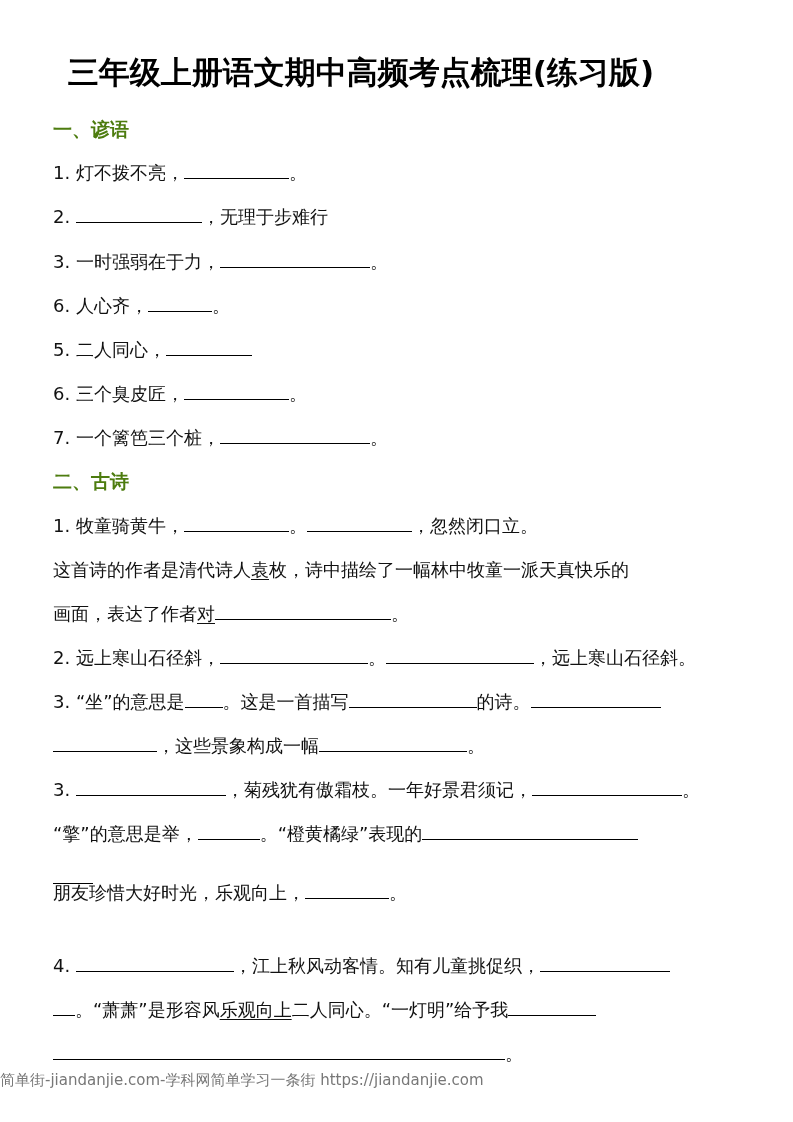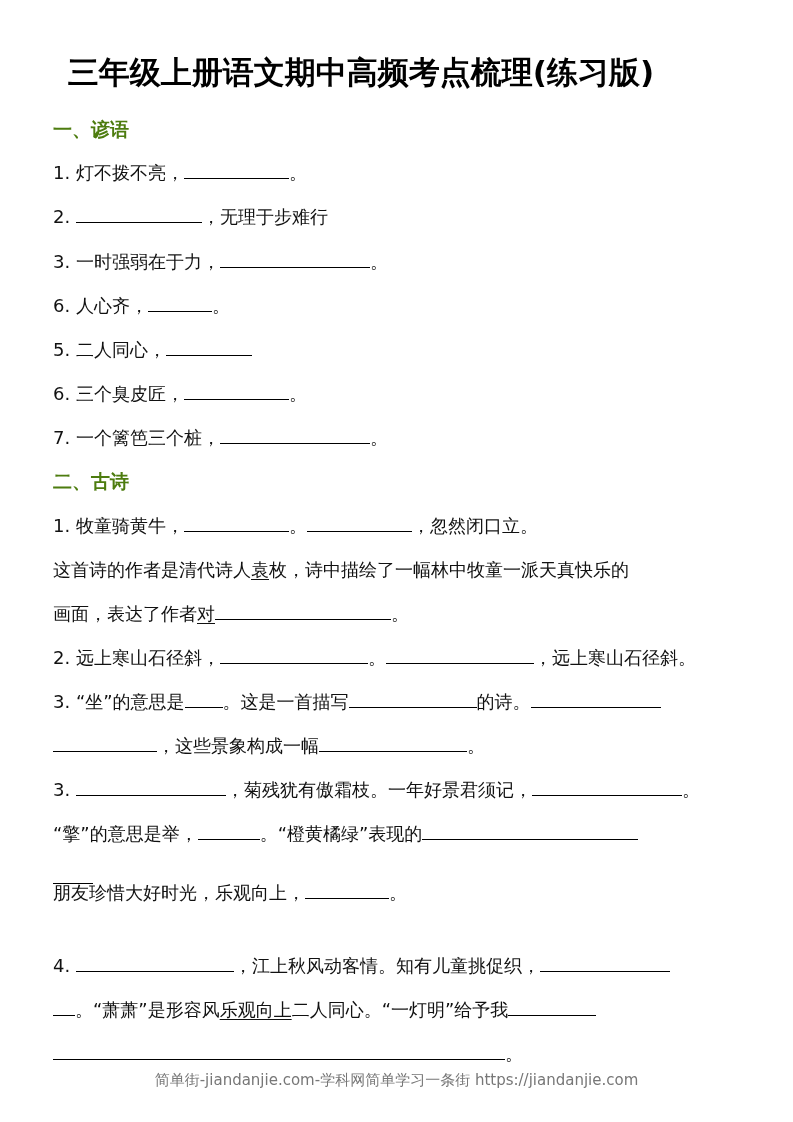--- a/index.html
+++ b/index.html
@@ -4,21 +4,21 @@
 <style>
   html, body { margin: 0; padding: 0; background: #ffffff; }
   body { width: 793px; height: 1122px; position: relative; overflow: hidden;
          font-family: "DejaVu Sans", "Liberation Sans", sans-serif; color: #111; }
   .title { position: absolute; top: 52px; left: 0; width: 722px; text-align: center;
            font-size: 31px; font-weight: bold; letter-spacing: 0px; color: #000; }
   .section { position: absolute; left: 53px; font-size: 19px; font-weight: bold; color: #4d7c0f; }
   .line { position: absolute; left: 53px; font-size: 18px; white-space: nowrap; color: #111; height: 26px; line-height: 26px; }
   .blank { display: inline-block; border-bottom: 1px solid #000; height: 18px; vertical-align: baseline; }
   .ul { text-decoration: underline; text-underline-offset: 3px; }
-  .footer { position: absolute; top: 1071px; left: 0; width: 793px; text-align: center;
+  .footer { position: absolute; top: 1071px; left: 0; width: 793px; text-align: left;
             font-size: 15px; color: #777; }
 </style>
 </head>
 <body>
 
 <div>
 
   <div class="title">三年级上册语文期中高频考点梳理(练习版)</div>
 
   <div class="section" style="top:117px;">一、谚语</div>

